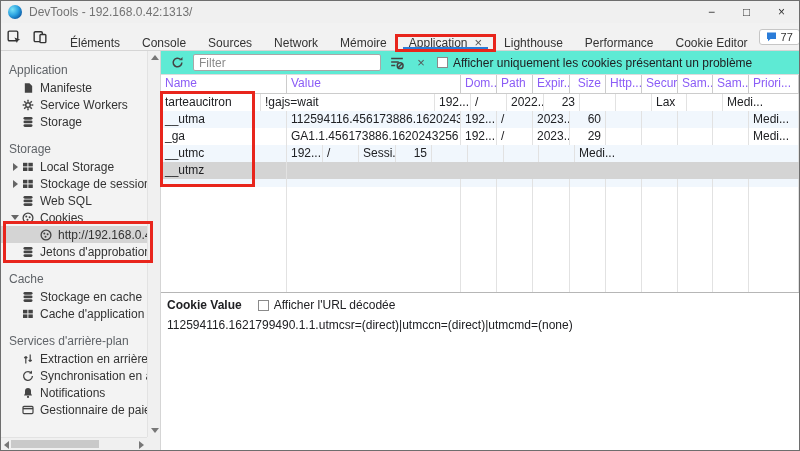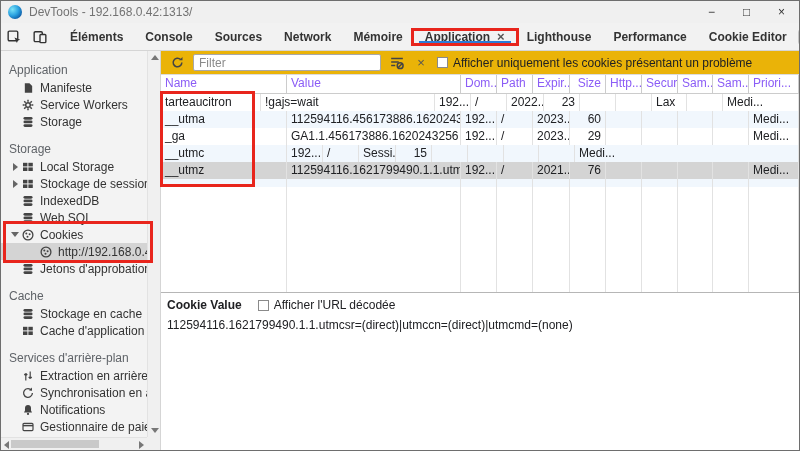--- a/index.html
+++ b/index.html
@@ -7,21 +7,21 @@
   .window{position:relative;width:800px;height:451px;box-sizing:border-box;border:1px solid #6e6e6e;background:#fff;overflow:hidden;font-size:12px;color:#202124;}
   
   .titlebar{height:22px;background:#f0f0f0;display:flex;align-items:center;padding-left:7px;box-sizing:border-box;}
   .edge-logo{width:14px;height:14px;border-radius:50%;background:radial-gradient(circle at 32% 32%,#7be3f7,#2aa1e0 45%,#0c59a4 80%);margin-right:7px;flex:none;}
   .title-text{font-size:12px;color:#737373;white-space:nowrap;}
   .win-controls{margin-left:auto;display:flex;height:100%;}
   .win-btn{width:35px;height:100%;display:flex;align-items:center;justify-content:center;color:#333;font-size:12px;cursor:default;}
   
   .tabbar{height:28px;background:#f2f2f2;border-bottom:1px solid #d5d5d5;display:flex;align-items:stretch;box-sizing:border-box;position:relative;}
   .tbicon{width:26px;display:flex;align-items:center;justify-content:center;flex:none;}
-  .tabs{display:flex;align-items:center;margin-left:6px;font-weight:bold;}
+  .tabs{display:flex;align-items:flex-end;margin-left:6px;}
   .tab{padding:0 11px;display:flex;align-items:center;gap:5px;color:#333;white-space:nowrap;position:relative;}
   .tab.active::after{content:'';position:absolute;left:5px;right:5px;bottom:0;height:3px;background:var(--accent);}
   .tab-close{color:#555;font-size:13px;margin-left:2px;}
   .tab-annotation{position:absolute;left:-3px;right:-3px;top:-1px;bottom:-2px;border:3px solid var(--annotation);pointer-events:none;z-index:9;}
   .tabbar-right{margin-left:auto;display:flex;align-items:center;gap:12px;padding-right:12px;}
   .issues-badge{display:flex;align-items:center;gap:4px;border:1px solid #c6c6c6;background:#fff;border-radius:3px;padding:1px 6px;font-size:11px;color:#333;}
   
   .body{display:flex;height:399px;}
   .sidebar{width:160px;flex:none;background:#f3f3f3;border-right:1px solid #d5d5d5;position:relative;box-sizing:border-box;}
   .sb-content{position:absolute;left:0;top:0;right:13px;bottom:13px;overflow:hidden;padding-top:4px;}
@@ -38,32 +38,32 @@
   .sb-vscroll{position:absolute;top:0;right:0;bottom:13px;width:13px;background:#f0f0f0;border-left:1px solid #e2e2e2;box-sizing:border-box;}
   .sb-arrow-up{position:absolute;top:4px;left:3px;border-bottom:5px solid #777;border-left:4px solid transparent;border-right:4px solid transparent;}
   .sb-arrow-down{position:absolute;bottom:4px;left:3px;border-top:5px solid #777;border-left:4px solid transparent;border-right:4px solid transparent;}
   .sb-hscroll{position:absolute;left:0;right:13px;bottom:0;height:13px;background:#f0f0f0;border-top:1px solid #e2e2e2;box-sizing:border-box;}
   .sb-harrow-left{position:absolute;left:3px;top:3px;border-right:5px solid #777;border-top:4px solid transparent;border-bottom:4px solid transparent;}
   .sb-harrow-right{position:absolute;right:3px;top:3px;border-left:5px solid #777;border-top:4px solid transparent;border-bottom:4px solid transparent;}
   .sb-hthumb{position:absolute;left:10px;top:2px;width:88px;height:8px;background:#c9c9c9;}
   .sb-corner{position:absolute;right:0;bottom:0;width:13px;height:13px;background:#f0f0f0;}
   
   .main{flex:1;display:flex;flex-direction:column;background:#fff;min-width:0;}
-  .cookie-toolbar{height:24px;flex:none;box-sizing:border-box;display:flex;align-items:center;gap:8px;padding:0 8px;background:#eab308;border-bottom:1px solid #dcdcdc;}
+  .cookie-toolbar{height:24px;flex:none;box-sizing:border-box;display:flex;align-items:center;gap:8px;padding:0 8px;background:#5eead4;border-bottom:1px solid #dcdcdc;}
   .tool-btn{width:16px;height:16px;display:flex;align-items:center;justify-content:center;flex:none;}
   .filter-input{width:188px;height:17px;box-sizing:border-box;border:1px solid #a8a8a8;border-radius:2px;font-size:12px;padding:0 5px;color:#202124;background:#fff;}
   .filter-input::placeholder{color:#8a8a8a;}
   .x-glyph{font-size:13px;color:#555;line-height:16px;}
   .checkbox{width:11px;height:11px;box-sizing:border-box;border:1px solid #8a8a8a;background:#fff;display:inline-block;flex:none;}
   .cb-wrap{display:flex;align-items:center;gap:5px;white-space:nowrap;}
   .grid-header{display:flex;height:18px;flex:none;border-bottom:1px solid #ccc;background:#fff;}
   .hcell{box-sizing:border-box;border-right:1px solid #ccc;padding:0 4px;line-height:17px;white-space:nowrap;overflow:hidden;color:#8b5cf6;flex:none;}
   .grid-row{display:flex;height:17px;flex:none;background:#fff;}
   .grid-row.alt{background:var(--row-stripe);}
-  .grid-row.selected{background:var(--selection);}
+  .grid-row.selected{background:var(--selection);flex-direction:column;}
   .grid-row.stripe{height:8px;background:var(--row-stripe);}
   .grid-row.fill{flex:1;height:auto;}
   .cell{box-sizing:border-box;border-right:1px solid #e2e2e2;padding:0 4px;line-height:17px;white-space:nowrap;overflow:hidden;color:#202124;flex:none;}
   .num{text-align:right;}
   .preview{height:158px;flex:none;box-sizing:border-box;border-top:1px solid #b6b6b6;padding:5px 6px;background:#fff;}
   .preview-head{display:flex;align-items:center;gap:16px;}
   .pv-label{font-weight:bold;color:#202124;}
   .preview-value{margin-top:6px;color:#202124;white-space:nowrap;overflow:hidden;}
   
   .annotation{position:absolute;border:3px solid var(--annotation);pointer-events:none;z-index:9;box-sizing:border-box;}
@@ -201,33 +201,20 @@
               <svg width="12" height="12" viewBox="0 0 12 12">
                 <g fill="#444">
                   <rect x="1" y="1.8" width="4.4" height="3.6"></rect>
                   <rect x="6.4" y="1.8" width="4.4" height="3.6"></rect>
                   <rect x="1" y="6.4" width="4.4" height="3.6"></rect>
                   <rect x="6.4" y="6.4" width="4.4" height="3.6"></rect>
                 </g>
               </svg>
             </span>
             <span class="sb-label">Stockage de session</span>
-          </div>
-          <div class="sb-item">
-            <span class="sb-arrow"></span>
-            <span class="sb-icon">
-              <svg width="12" height="12" viewBox="0 0 12 12">
-                <g fill="#444">
-                  <rect x="1.5" y="1" width="9" height="2.7" rx="1.35"></rect>
-                  <rect x="1.5" y="4.6" width="9" height="2.7" rx="1.35"></rect>
-                  <rect x="1.5" y="8.2" width="9" height="2.7" rx="1.35"></rect>
-                </g>
-              </svg>
-            </span>
-            <span class="sb-label">IndexedDB</span>
           </div>
           <div class="sb-item">
             <span class="sb-arrow"></span>
             <span class="sb-icon">
               <svg width="12" height="12" viewBox="0 0 12 12">
                 <g fill="#444">
                   <rect x="1.5" y="1" width="9" height="2.7" rx="1.35"></rect>
                   <rect x="1.5" y="4.6" width="9" height="2.7" rx="1.35"></rect>
                   <rect x="1.5" y="8.2" width="9" height="2.7" rx="1.35"></rect>
                 </g>

